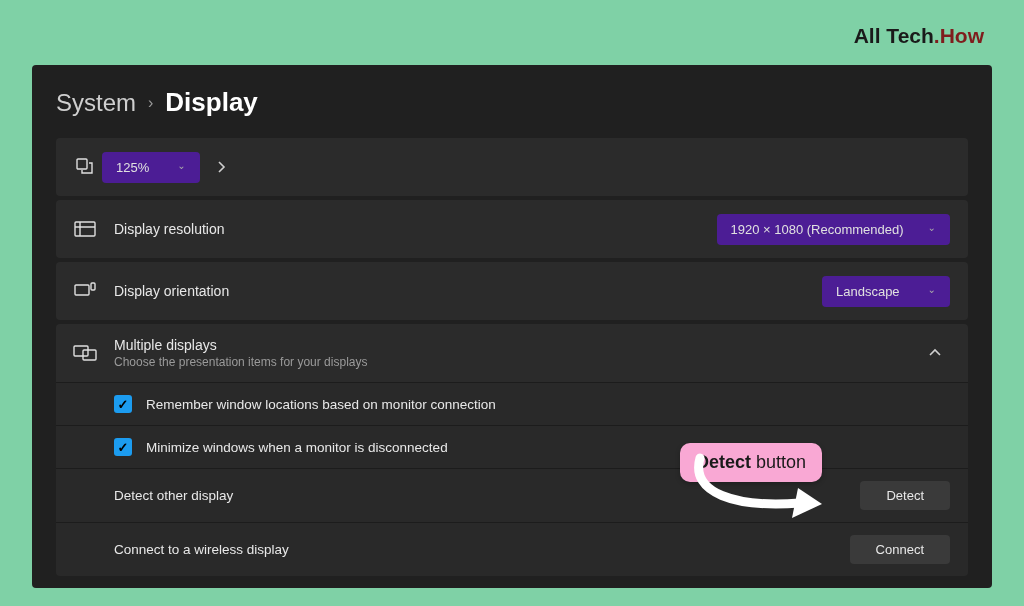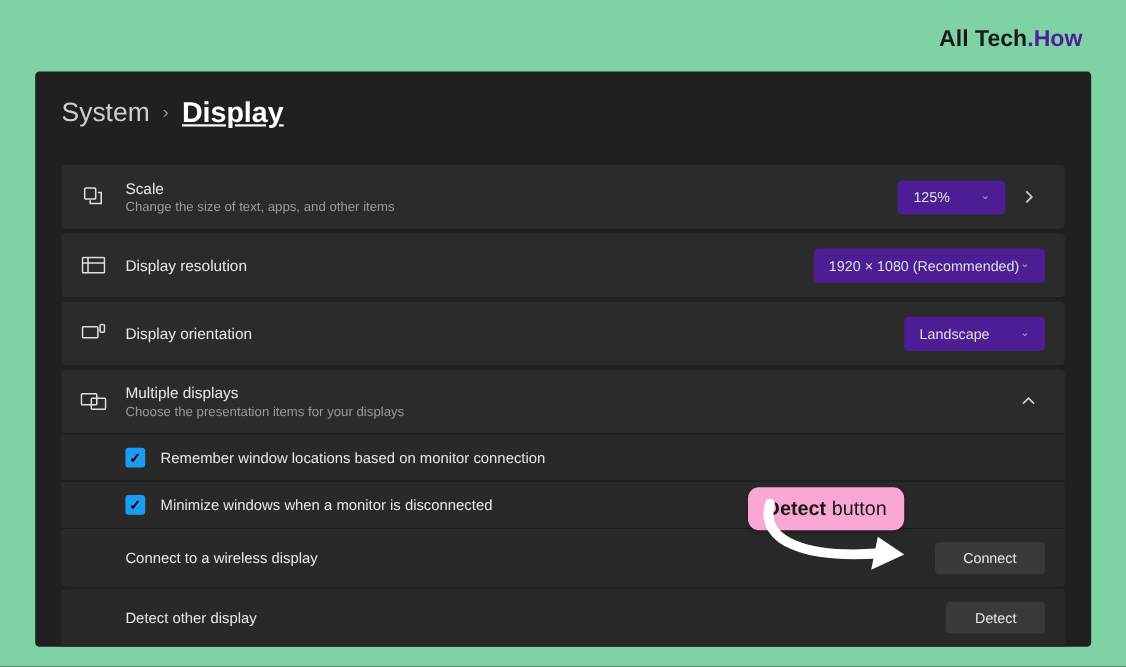--- a/index.html
+++ b/index.html
@@ -1,33 +1,33 @@
 <!DOCTYPE html>
 <html><head>
   <meta charset="utf-8">
   <style>
     * { margin: 0; padding: 0; box-sizing: border-box; }
     body { font-family: "Segoe UI", Arial, sans-serif; background: #7fd1a6; width: 1024px; height: 606px; overflow: hidden; position: relative; }
     .logo { position: absolute; top: 24px; right: 40px; font-weight: 700; font-size: 21px; color: #1a1a1a; }
-    .logo .green { color: #4c1d95; }
+    .logo .green { color: #7f1d1d; }
     .window { position: absolute; top: 65px; left: 32px; right: 32px; bottom: 18px; background: #202020; border-radius: 4px; padding: 22px 24px 10px 24px; color: #e8e8e8; overflow: hidden; }
-    .breadcrumb { display: flex; align-items: center; gap: 12px; margin-bottom: 32px; }
+    .breadcrumb { display: flex; align-items: center; gap: 12px; margin-bottom: 20px; }
     .breadcrumb .system { font-size: 24px; color: #cfcfcf; font-weight: 400; }
     .breadcrumb .chev { font-size: 16px; color: #9a9a9a; }
-    .breadcrumb .display { font-size: 26px; font-weight: 600; color: #ffffff; text-decoration: underline; }
+    .breadcrumb .display { font-size: 26px; font-weight: 600; color: #ffffff; }
     .row { background: #2b2b2b; border-radius: 4px; margin-bottom: 4px; padding: 12px 18px 12px 12px; display: flex; align-items: center; }
     .row + .row { margin-top: 4px; }
     .row-gap { margin-top: 10px; }
     .icon { width: 34px; height: 34px; display:flex; align-items:center; justify-content:center; color:#e0e0e0; flex-shrink:0; }
     .txtcol { margin-left: 12px; flex: 1 1 auto; }
     .title { font-size: 14px; color: #e8e8e8; }
     .sub { font-size: 12px; color: #9a9a9a; margin-top: 2px; }
     .spacer { flex: 1 1 auto; }
     .dd { background: #4c1d95; border-radius: 4px; padding: 8px 14px; display: flex; align-items: flex-start; gap: 28px; font-size: 13px; color: #e0e0e0; cursor: pointer; }
-    .dd.wide { gap: 1px; }
+    .dd.wide { gap: 24px; }
     .chev-down { font-size: 10px; color: #aaaaaa; }
     .chev-right-box { width: 30px; height: 30px; display:flex; align-items:center; justify-content:center; color:#cfcfcf; margin-left: 6px; cursor:pointer; }
     .expand-caret { width: 30px; display:flex; align-items:center; justify-content:center; color:#cfcfcf; cursor:pointer; }
     .subrow { background: #292929; border-top: 1px solid #1c1c1c; padding: 12px 18px 12px 58px; display:flex; align-items:center; gap:14px; font-size: 13.5px; color: #e8e8e8; }
     .checkbox { width: 18px; height: 18px; background: #1c9cf0; border-radius: 3px; display:flex; align-items:center; justify-content:center; color:#000; font-size:13px; font-weight:700; cursor:pointer; flex-shrink:0; }
     .btn { background: #3a3a3a; border-radius: 4px; padding: 7px 26px; font-size: 13px; color:#e8e8e8; cursor:pointer; }
     .callout { position:absolute; top:415px; left:680px; background:#f9a8d4; color:#1a1a1a; font-size:18px; padding:9px 16px; border-radius:10px; box-shadow: 0 2px 5px rgba(0,0,0,0.25); margin-top: 28px; }
     .callout b { font-weight:700; }
     .arrow { position:absolute; top:448px; left:680px; pointer-events:none; }
     svg { display:block; }
@@ -45,24 +45,20 @@
     <span class="chev">›</span>
     <span class="display">Display</span>
   </div>
 
   <div class="row">
     <div class="icon">
       <svg width="20" height="20" viewBox="0 0 20 20" fill="none" stroke="currentColor" stroke-width="1.4">
           <rect x="2" y="2" width="10" height="10" rx="1"></rect>
           <path d="M14 6h3v10H7v-3"></path>
         </svg>
-    </div>
-    <div class="txtcol">
-      <div class="title">Scale</div>
-      <div class="sub">Change the size of text, apps, and other items</div>
     </div>
     <div class="dd">
       <span>125%</span>
       <span class="chev-down">⌄</span>
     </div>
     <div class="chev-right-box">
       <svg width="10" height="14" viewBox="0 0 10 14" fill="none" stroke="currentColor" stroke-width="1.6">
           <path d="M3 2l5 5-5 5"></path>
         </svg>
     </div>
@@ -121,30 +117,30 @@
   <div class="subrow">
     <div class="checkbox">✓</div>
     <span>Remember window locations based on monitor connection</span>
   </div>
 
   <div class="subrow">
     <div class="checkbox">✓</div>
     <span>Minimize windows when a monitor is disconnected</span>
   </div>
 
+  <div class="subrow">
+    <span>Detect other display</span>
+    <div class="spacer"></div>
+    <div class="btn">Detect</div>
+  </div>
+
   <div class="subrow" style="border-bottom-left-radius:4px; border-bottom-right-radius:4px;">
     <span>Connect to a wireless display</span>
     <div class="spacer"></div>
     <div class="btn">Connect</div>
-  </div>
-
-  <div class="subrow">
-    <span>Detect other display</span>
-    <div class="spacer"></div>
-    <div class="btn">Detect</div>
   </div>
 </div>
 
 <div class="callout">
   <b>Detect</b><span> button</span>
 </div>
 <svg class="arrow" width="160" height="80" viewBox="0 0 160 80">
   <path d="M20 10 C 10 45, 55 60, 120 55" stroke="#ffffff" stroke-width="9" fill="none" stroke-linecap="round"></path>
   <path d="M118 40 L142 56 L112 70 Z" fill="#ffffff"></path>
 </svg>

